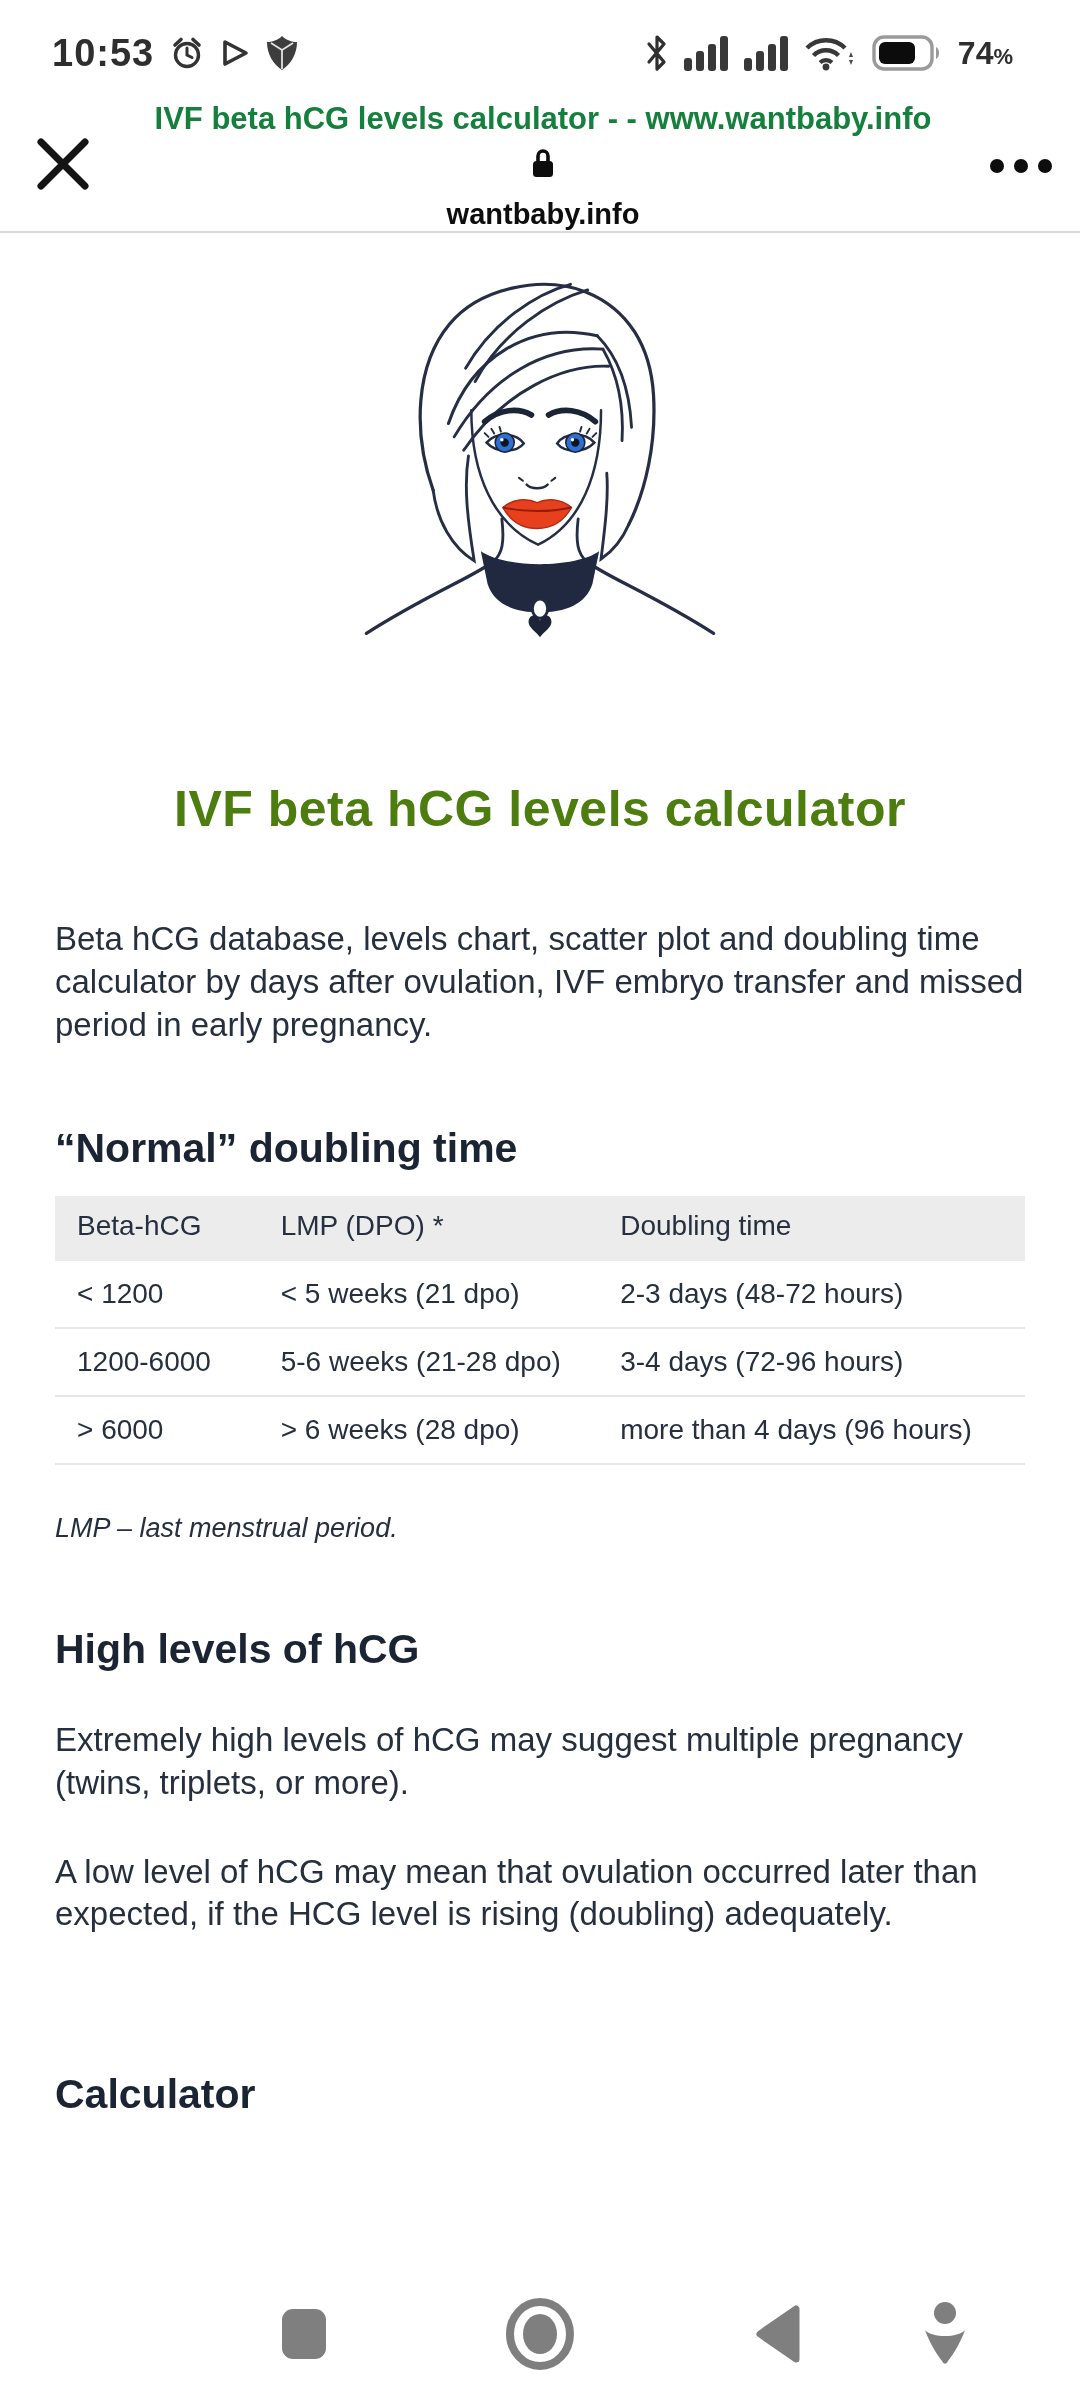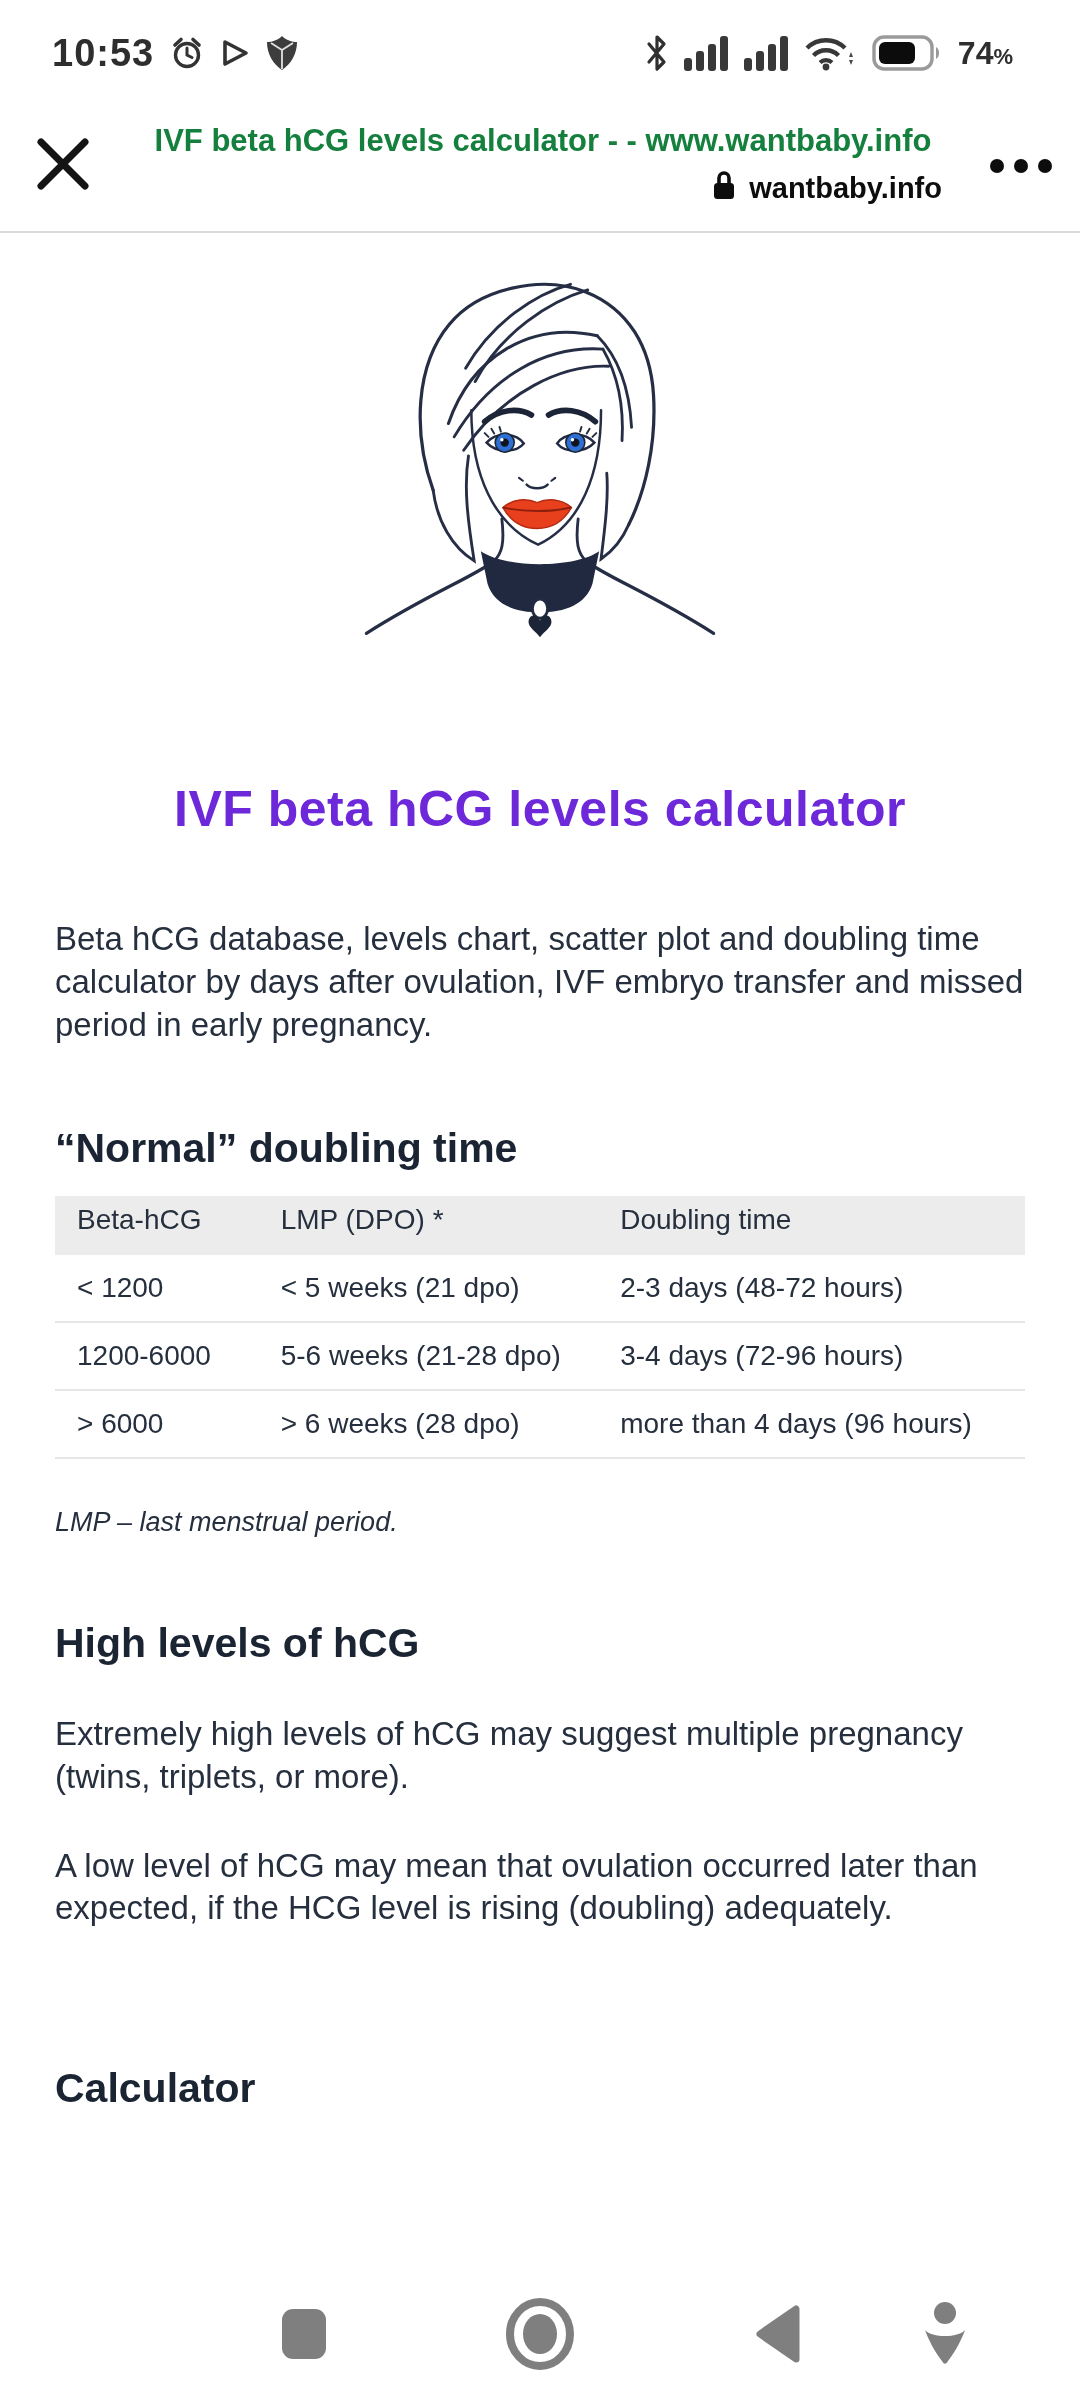--- a/index.html
+++ b/index.html
@@ -25,39 +25,39 @@
     border-bottom:2px solid #dadada;
   }
   .chrome-close{width:110px;display:flex;align-items:center;cursor:pointer;}
   .chrome-center{flex:1;text-align:center;min-width:0;}
   .chrome-title{
     font-size:31px;color:#15803d;white-space:nowrap;overflow:hidden;
     text-overflow:ellipsis;
     font-weight:bold;
   }
   .chrome-sub{
-    margin-top:10px;display:flex;align-items:center;justify-content:flex-end;gap:12px;
-    font-size:29px;color:#0d0d0d;font-weight:700;
+    margin-top:10px;display:flex;align-items:center;justify-content:flex-start;gap:12px;
+    font-size:29px;color:#0d0d0d;font-weight:700;flex-direction:column;
   }
   .chrome-menu{width:110px;display:flex;justify-content:flex-end;align-items:center;gap:10px;cursor:pointer;}
   .dot{width:14px;height:14px;border-radius:50%;background:#0d0d0d;}
   
   .content{padding:0 55px;box-sizing:border-box;}
   .hero{text-align:center;margin-top:36px;}
   h1.page-title{
     margin:135px 0 16px;text-align:center;
-    font-size:50px;font-weight:700;color:#6d28d9;letter-spacing:.5px;
+    font-size:50px;font-weight:700;color:#4d7c0f;letter-spacing:.5px;
   }
   p.body-text{margin:46px 0 0;font-size:33px;line-height:1.3;color:#262f3e;}
   p.intro{margin-top:80px;}
   h2.sec-heading{margin:78px 0 0;font-size:41px;font-weight:700;color:#1b2433;}
   h2.calc{margin-top:135px;}
   table.hcg{width:100%;border-collapse:collapse;margin-top:24px;font-size:28px;color:#262f3e;}
   table.hcg thead tr{background:#ececec;}
-  table.hcg th{font-weight:400;text-align:left;padding:8px 6px 19px 22px;}
+  table.hcg th{font-weight:400;text-align:left;padding:14px 6px 19px 22px;}
   table.hcg td{padding:17px 6px 17px 22px;border-bottom:2px solid #e6e6e6;}
   .col1{width:21%;}.col2{width:35%;}.col3{width:44%;}
   .notes{margin-top:44px;font-style:italic;font-size:27px;line-height:1.45;color:#262f3e;}
   .notes div{margin:0;}
   
   .navbar{position:absolute;left:0;bottom:0;width:1080px;height:132px;background:#fff;}
   .nav-btn{position:absolute;top:50%;transform:translate(-50%,-50%);cursor:pointer;display:flex;}
 </style>
 </head>
 <body>

